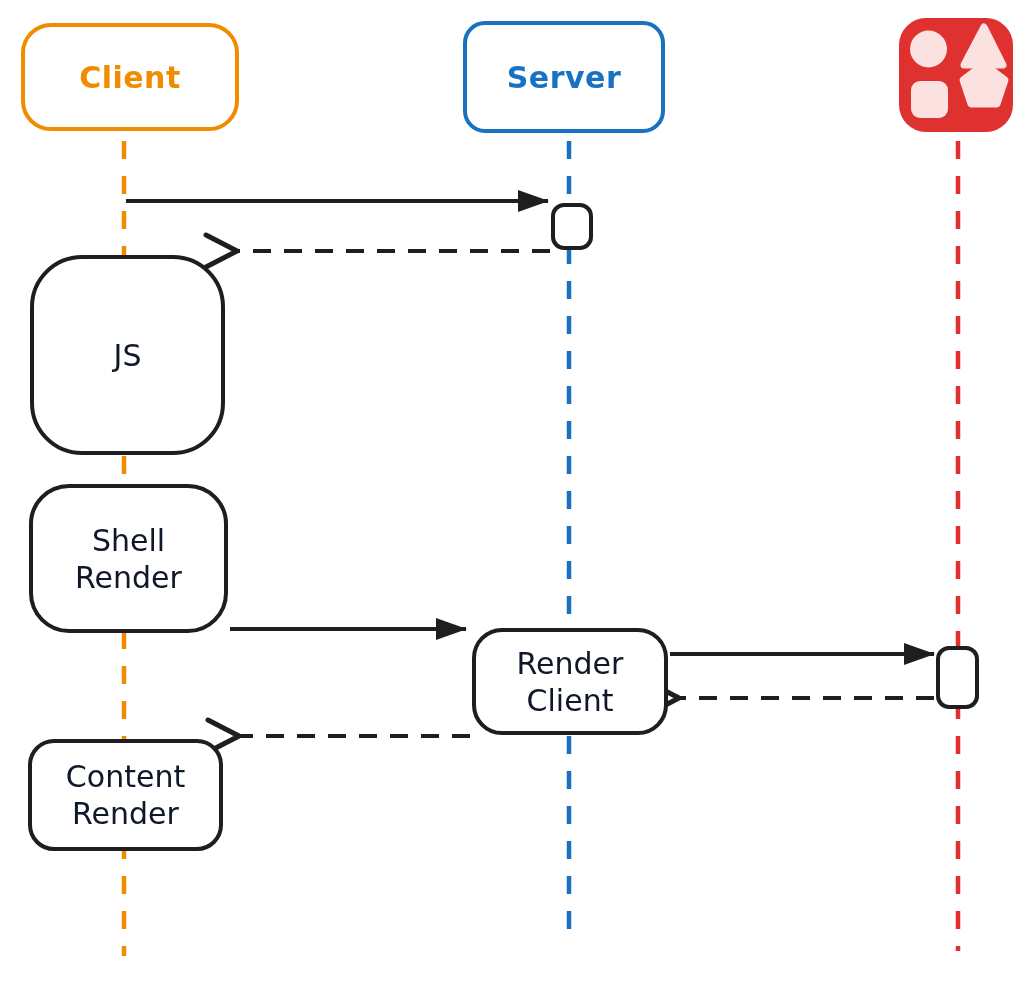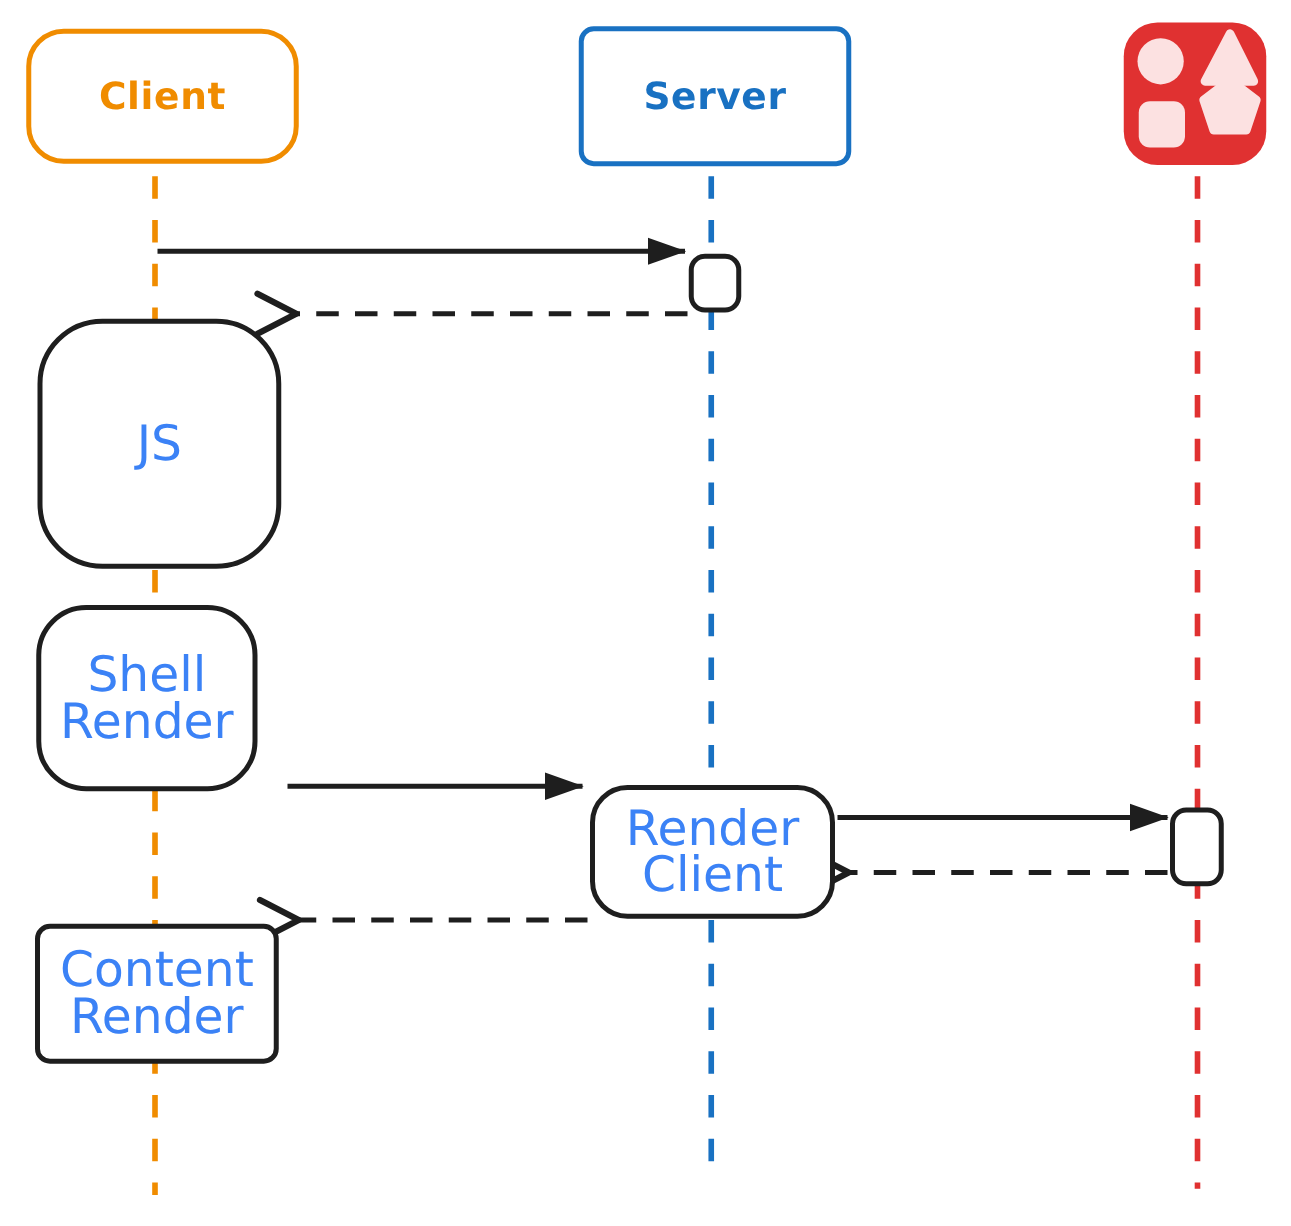--- a/index.html
+++ b/index.html
@@ -18,29 +18,29 @@
     border: 4px solid #1e1e1e;
     box-sizing: border-box;
     display: flex;
     flex-direction: column;
     align-items: center;
     justify-content: center;
     text-align: center;
     z-index: 2;
   }
   .actor-label { font-size: 30px; font-weight: 600; letter-spacing: 0.5px; }
-  .node-label { font-size: 39px; font-weight: 500; color: #3b82f6; line-height: 37px; }
+  .node-label { font-size: 30px; font-weight: 500; color: #0f172a; line-height: 37px; }
   .client-box  { left: 21px;  top: 23px;  width: 218px; height: 108px; border-color: #f08c00; border-radius: 30px; }
   .client-box .actor-label { color: #f08c00; }
-  .server-box  { left: 463px; top: 21px;  width: 218px; height: 112px; border-color: #1971c2; border-radius: 12px; }
+  .server-box  { left: 463px; top: 21px;  width: 202px; height: 112px; border-color: #1971c2; border-radius: 22px; }
   .server-box .actor-label { color: #1971c2; }
   .js-download-box    { left: 30px;  top: 255px; width: 195px; height: 200px; border-radius: 52px; }
-  .shell-render-box   { left: 29px;  top: 484px; width: 177px; height: 149px; border-radius: 40px; }
+  .shell-render-box   { left: 29px;  top: 484px; width: 199px; height: 149px; border-radius: 40px; }
   .redis-query-box    { left: 472px; top: 628px; width: 196px; height: 107px; border-radius: 30px; }
-  .content-render-box { left: 28px;  top: 739px; width: 195px; height: 112px; border-radius: 12px; }
+  .content-render-box { left: 28px;  top: 739px; width: 195px; height: 112px; border-radius: 26px; }
 </style>
 </head>
 <body>
 
 <div class="stage">
 
   <svg class="layer" width="1033" height="981" viewBox="0 0 1033 981">
     <defs>
       <marker id="arrowSolid" markerUnits="userSpaceOnUse" markerWidth="32" markerHeight="24" viewBox="0 0 32 24" refX="30" refY="12" orient="auto">
         <path d="M0,1 L31,12 L0,23 Z" fill="#1e1e1e"></path>

